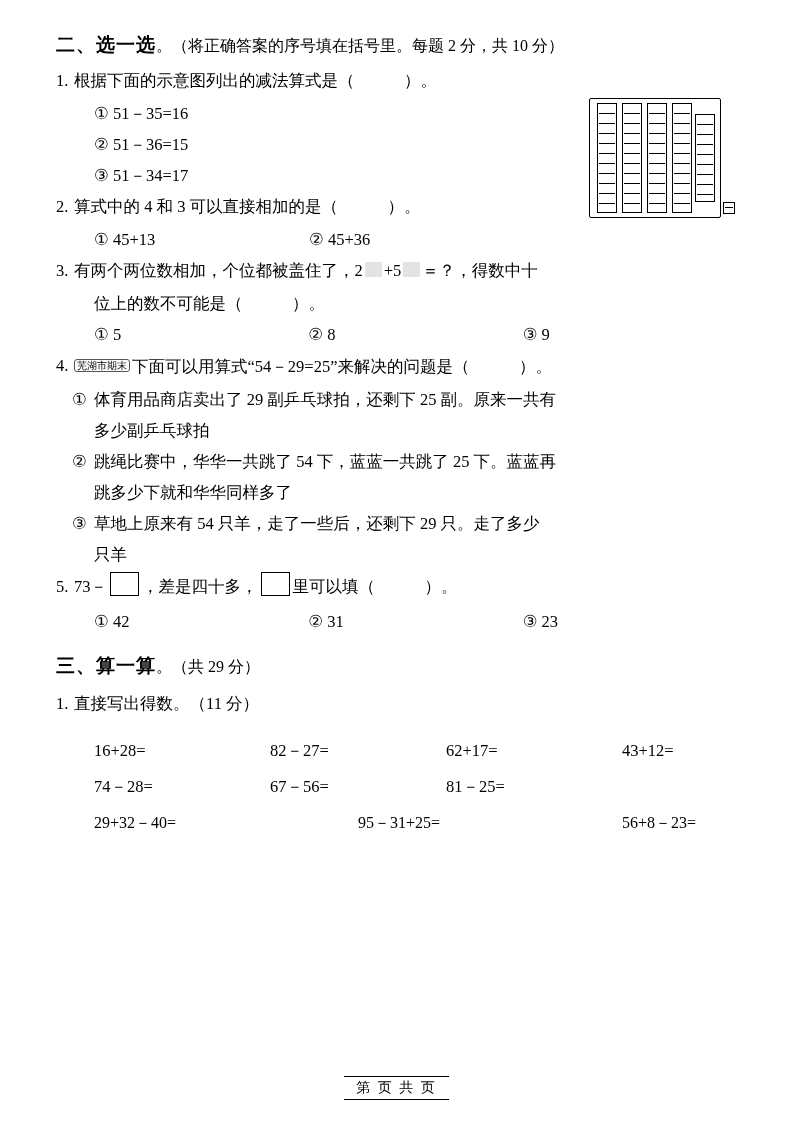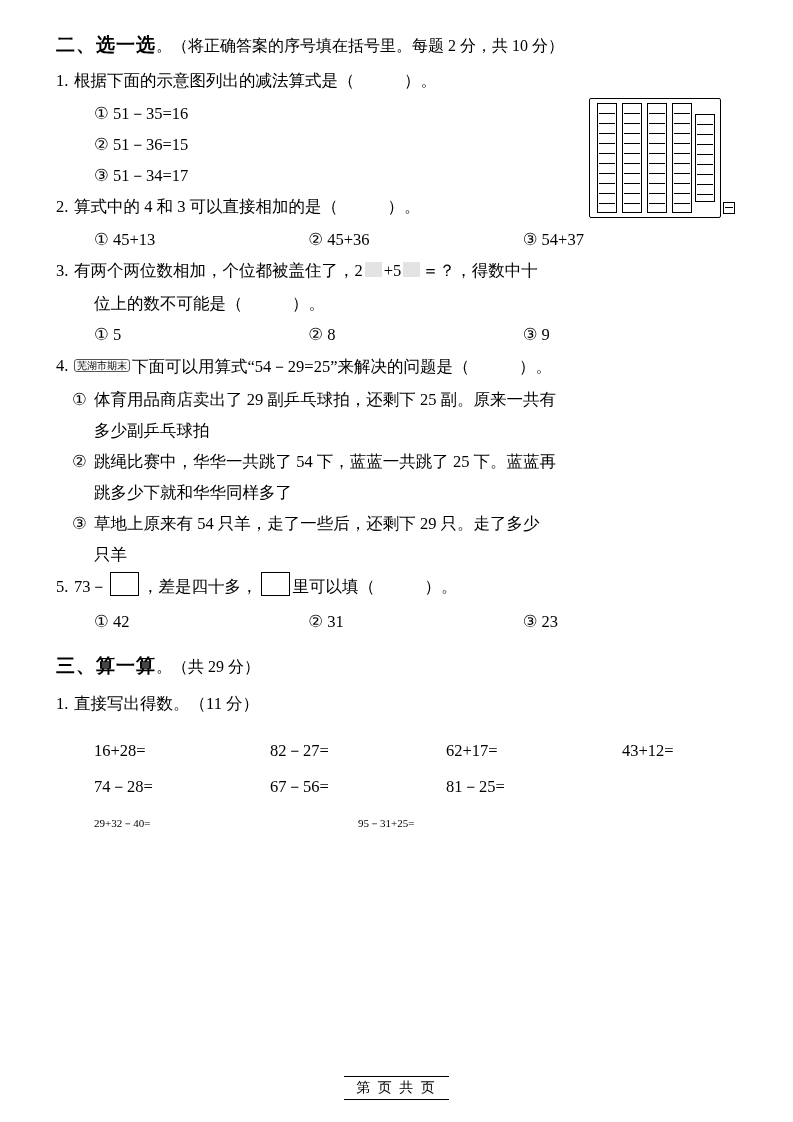--- a/index.html
+++ b/index.html
@@ -115,21 +115,21 @@
     grid-template-columns: 176px 176px 176px 1fr;
     row-gap: 0;
     font-size: 16.5px;
     line-height: 36px;
   }
   .calc-grid div { white-space: nowrap; }
   .calc-grid2 {
     padding-left: 38px;
     display: grid;
     grid-template-columns: 264px 264px 1fr;
-    font-size: 11px;
+    font-size: 16px;
     line-height: 36px;
   }
 
   
   .figure {
     position: absolute;
     right: 56px;
     top: 98px;
     width: 148px;
     height: 132px;
@@ -273,21 +273,20 @@
     <div class="single"></div>
   </div>
 
   <div class="q">
     <span class="q-num">2.</span>
     <span>算式中的 4 和 3 可以直接相加的是（　　　）。</span>
   </div>
   <div class="opts">
     <div class="opt">① 45+13</div>
     <div class="opt">② 45+36</div>
-    <div class="opt">③ 54+37</div>
   </div>
 
   <div class="q">
     <span class="q-num">3.</span>
     <span>有两个两位数相加，个位都被盖住了，2</span><span class="greybox"></span><span>+5</span><span class="greybox"></span><span>＝？，得数中十</span>
   </div>
   <div class="indent2">位上的数不可能是（　　　）。</div>
   <div class="opts">
     <div class="opt">① 5</div>
     <div class="opt">② 8</div>
@@ -340,19 +339,20 @@
     <div>43+12=</div>
   </div>
   <div class="calc-grid">
     <div>74－28=</div>
     <div>67－56=</div>
     <div>81－25=</div>
   </div>
   <div class="calc-grid2">
     <div>29+32－40=</div>
     <div>95－31+25=</div>
+    <div>56+8－23=</div>
   </div>
 
   <div class="footer">
     <span class="inner">第 页 共 页</span>
   </div>
 
 </div>
 
 </body></html>

